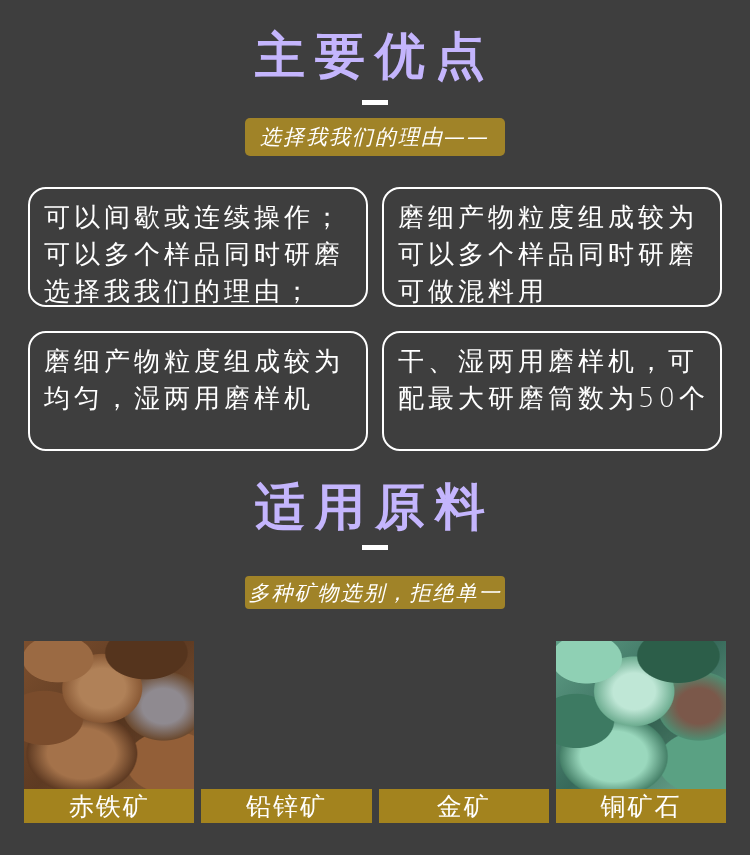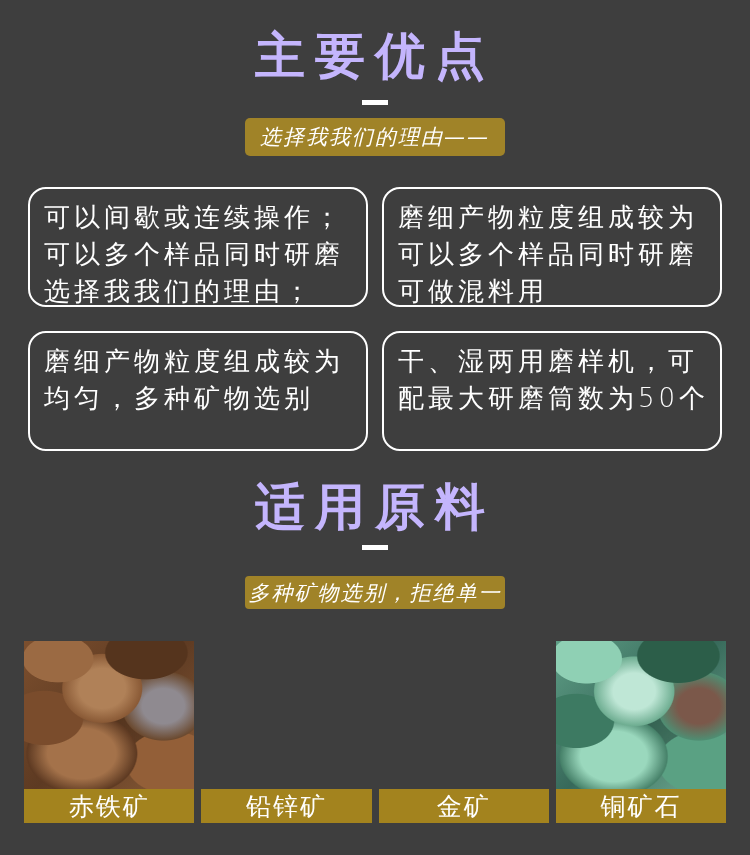--- a/index.html
+++ b/index.html
@@ -145,21 +145,21 @@
       <div class="box-line">可以多个样品同时研磨</div>
       <div class="box-line">选择我我们的理由；</div>
     </div>
     <div class="box">
       <div class="box-line">磨细产物粒度组成较为</div>
       <div class="box-line">可以多个样品同时研磨</div>
       <div class="box-line">可做混料用</div>
     </div>
     <div class="box">
       <div class="box-line">磨细产物粒度组成较为</div>
-      <div class="box-line">均匀，多种矿物选别</div>
+      <div class="box-line">均匀，湿两用磨样机</div>
     </div>
     <div class="box">
       <div class="box-line">干、湿两用磨样机，可</div>
       <div class="box-line">配最大研磨筒数为50个</div>
     </div>
   </div>
 
   <div class="big-title second">适用原料</div>
   <div class="title-dash second"></div>
   <div class="gold-banner second">多种矿物选别，拒绝单一</div>

